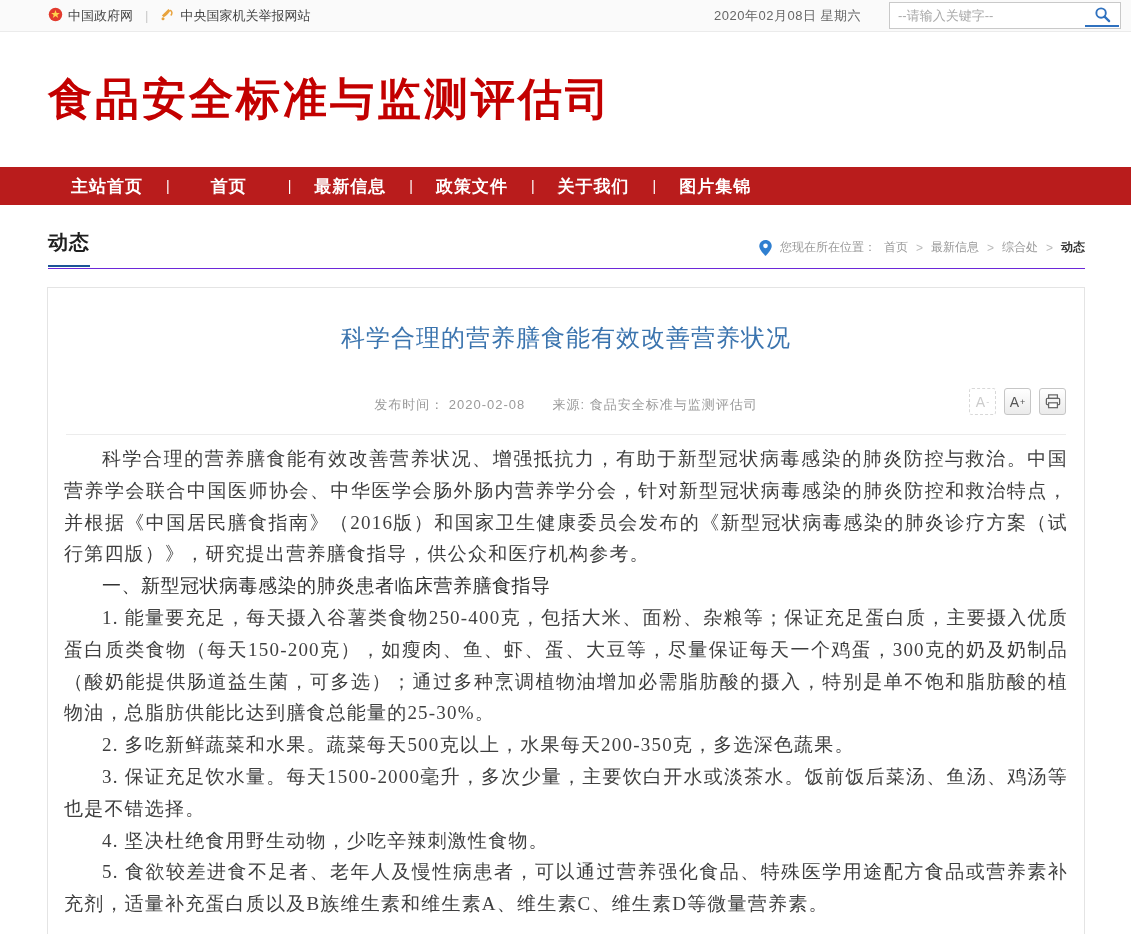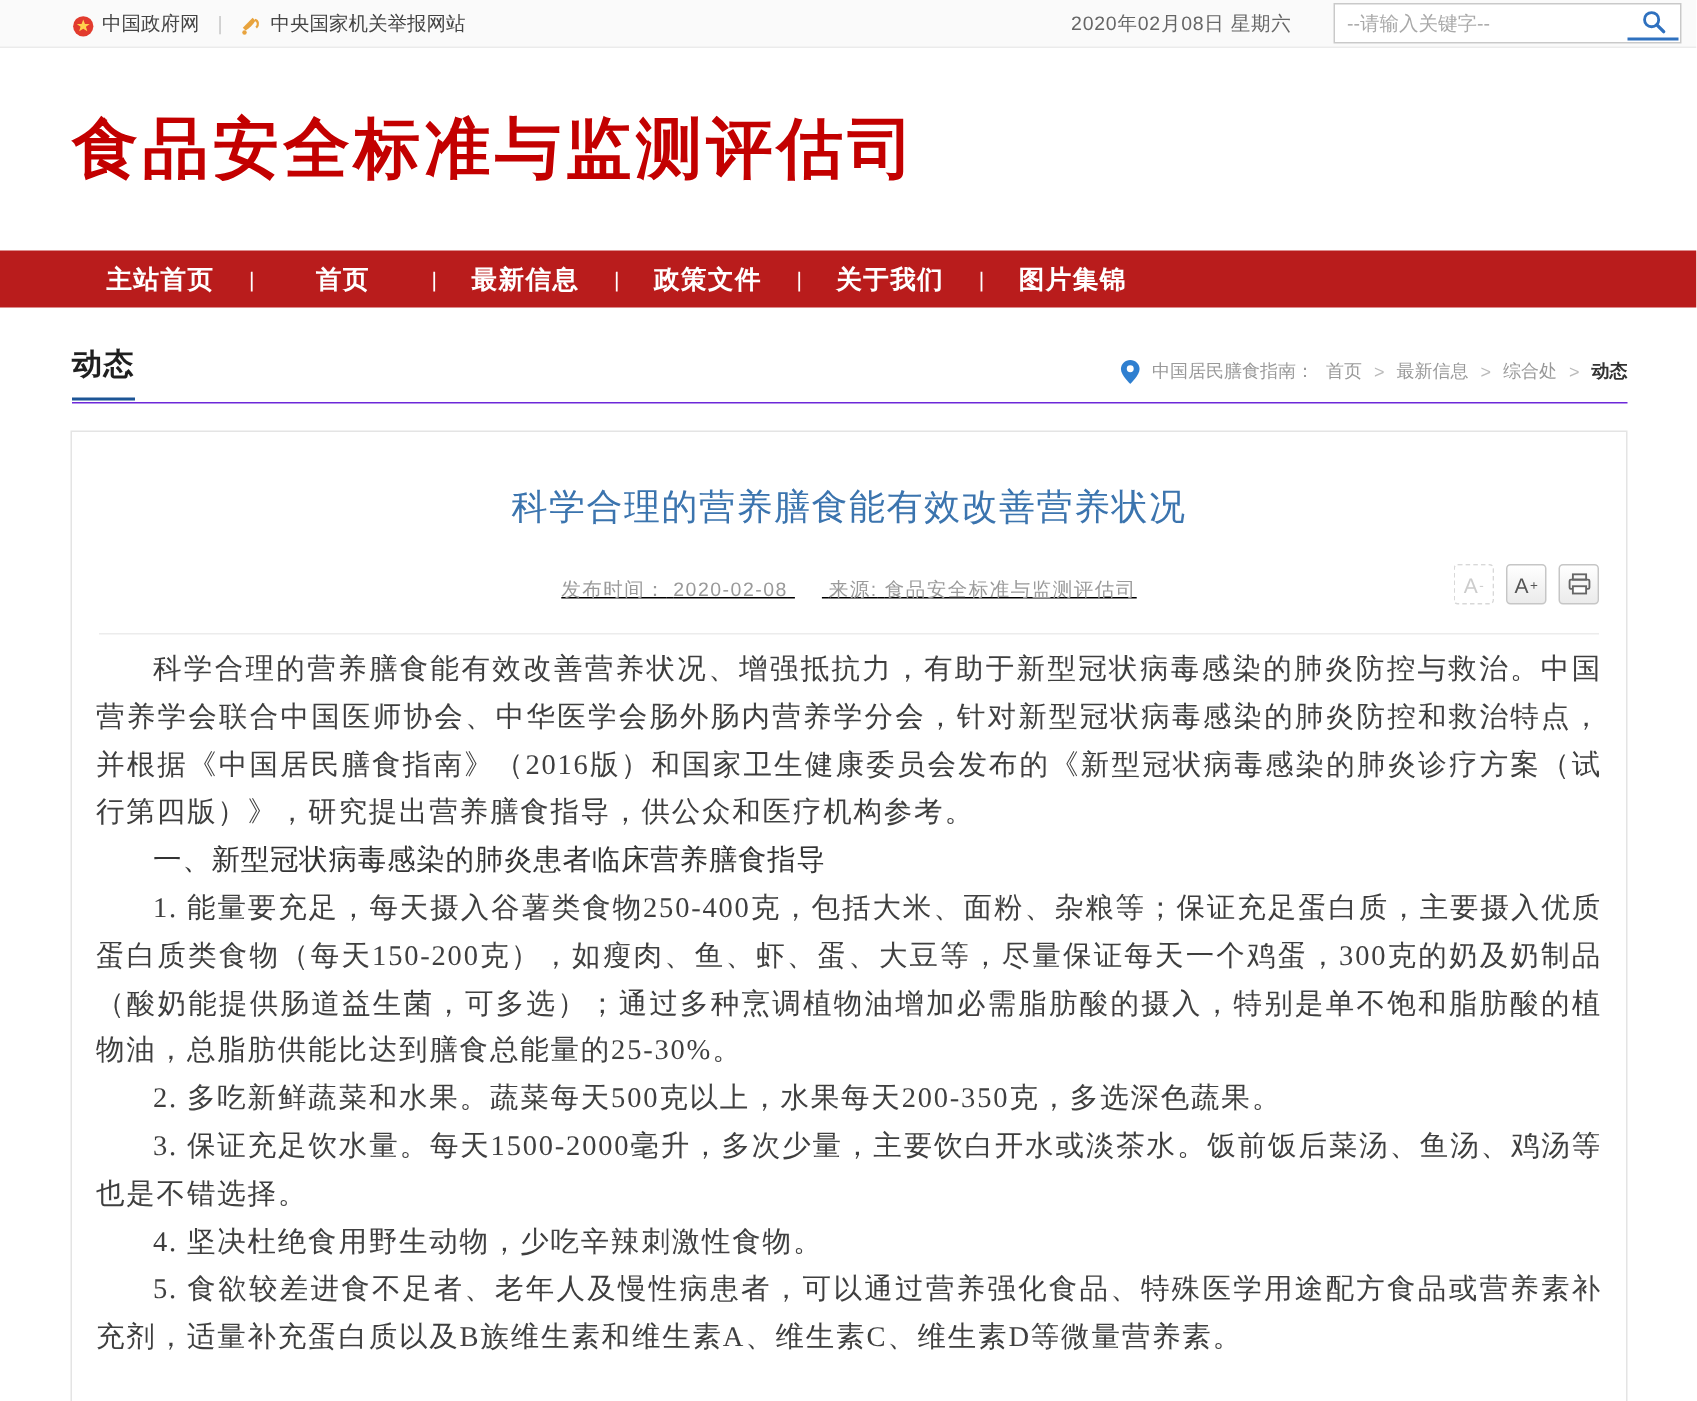--- a/index.html
+++ b/index.html
@@ -10,21 +10,21 @@
     font-family:"Liberation Sans","DejaVu Sans",sans-serif;
   }
 
   
   .topbar {
     height:32px; background:#fafafa; border-bottom:1px solid #ebebeb;
     display:flex; align-items:center; padding:0 10px 0 48px;
     font-size:13px; color:#555;
   }
   .topbar-left { display:flex; align-items:center; gap:12px; }
-  .top-link { display:flex; align-items:flex-end; gap:5px; color:#444; cursor:pointer; }
+  .top-link { display:flex; align-items:flex-start; gap:5px; color:#444; cursor:pointer; }
   .top-sep { color:#c9c9c9; }
   .topbar-right { margin-left:auto; display:flex; align-items:center; gap:28px; }
   .top-date { color:#666; letter-spacing:.5px; }
   .search-box {
     position:relative; width:232px; height:27px;
     border:1px solid #c9c9c9; background:#fff; display:flex; align-items:center;
   }
   .search-input {
     border:none; outline:none; flex:1; height:100%;
     font-size:13px; color:#444; padding:0 36px 0 8px; background:transparent;
@@ -72,21 +72,21 @@
 
   
   .article {
     margin:18px 46px 0 47px; border:1px solid #e4e4e4; background:#fff;
     padding:20px 16px 30px 16px; min-height:700px;
   }
   .article-title {
     margin:14px 0 0 0; text-align:center; font-size:24px; font-weight:500;
     color:#3b74ae; letter-spacing:1px;
   }
-  .meta-row { position:relative; margin-top:22px; height:32px;text-decoration:underline; }
+  .meta-row { position:relative; margin-top:34px; height:32px; }
   .meta {
     text-align:center; font-size:13px; color:#9a9a9a; letter-spacing:1px; padding-top:8px;
   }
   .meta .gap { display:inline-block; width:18px; }
   .tools { position:absolute; right:2px; top:0; display:flex; gap:8px; }
   .tool-btn {
     width:27px; height:27px; border:1px solid #c6c6c6; border-radius:3px;
     background:linear-gradient(#ffffff,#ebebeb);
     font-size:14px; color:#555; cursor:pointer;
     display:flex; align-items:center; justify-content:center; padding:0;
@@ -174,21 +174,21 @@
 
 <div class="section-row">
   <span class="section-title">动态</span>
   <span class="breadcrumb">
     <span class="icon">
       <svg width="13" height="16" viewBox="0 0 14 18">
           <path d="M7 0 C3.1 0 0 3 0 6.8 C0 11.5 7 18 7 18 C7 18 14 11.5 14 6.8 C14 3 10.9 0 7 0 Z" fill="#2f7fd0"></path>
           <circle cx="7" cy="6.6" r="2.6" fill="#fff"></circle>
         </svg>
     </span>
-    <span>中国居民膳食指南：</span>
+    <span>您现在所在位置：</span>
     <span class="crumb">首页</span>
     <span class="crumb-sep">&gt;</span>
     <span class="crumb">最新信息</span>
     <span class="crumb-sep">&gt;</span>
     <span class="crumb">综合处</span>
     <span class="crumb-sep">&gt;</span>
     <span class="crumb current">动态</span>
   </span>
 </div>
 

